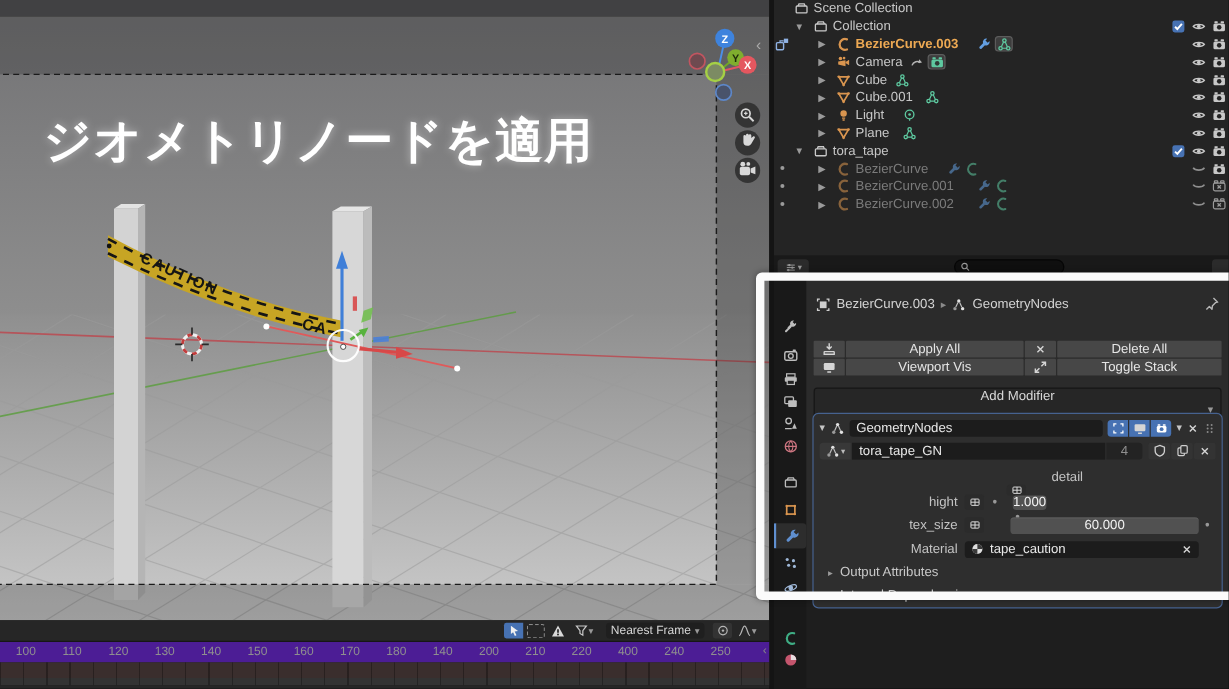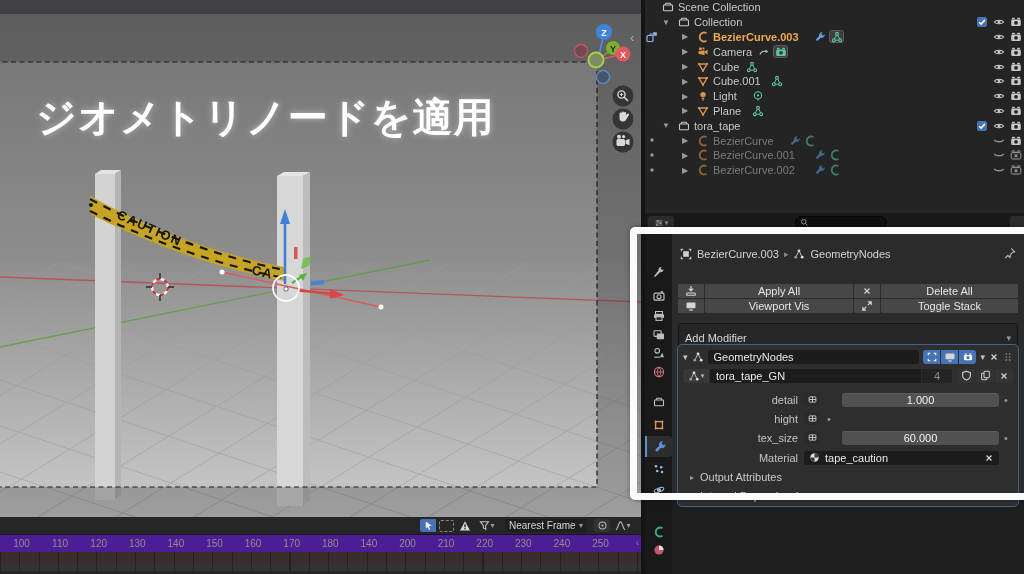--- a/index.html
+++ b/index.html
@@ -54,21 +54,21 @@
   #breadcrumb { position:absolute; left:8px; top:14px; right:8px; height:16px; display:flex;
     align-items:center; gap:5px; color:#d4d4d4; }
   .crumb-sep { color:#8a8a8a; font-size:9px; }
   #pin { position:absolute; right:0; top:1px; }
   #btn-grid { position:absolute; left:6px; top:52px; right:6px; display:grid;
     grid-template-columns:26px 148px 26px 1fr; gap:1px; }
   .gbtn { height:14px; background:#474747; display:flex; align-items:center; justify-content:center;
     color:#e5e5e5; border-radius:1px; }
   #add-modifier { position:absolute; left:6px; top:91px; right:6px; height:29px; background:#262626;
     border:1px solid #161616; border-radius:3px; display:flex; align-items:center; padding:0 6px;
-    color:#d8d8d8; }
+    color:#d8d8d8;flex-direction:column; }
   #add-modifier .chev { margin-left:auto; color:#999; font-size:9px; }
   #mod-panel { position:absolute; left:5px; top:112px; right:5px; height:163px; background:#2e2e2e;
     border:1px solid #46628f; border-radius:5px; }
   #mod-head { position:absolute; left:5px; top:4px; right:5px; height:15px; display:flex; align-items:center; gap:4px; }
   .chev10 { color:#c5c5c5; font-size:9px; }
   .namefield { height:14px; background:#1c1c1c; border-radius:3px; color:#e8e8e8;
     display:flex; align-items:center; padding-left:6px; }
   #mod-name { flex:1; }
   .bluebtn { width:17px; height:14px; background:#4772b3; display:flex; align-items:center; justify-content:center; }
   .bluebtn:first-of-type { border-radius:3px 0 0 3px; } 
@@ -992,21 +992,21 @@
             </div>
           <div class="sqbtn">
               <span class="ic">
                 <svg width="10" height="10" viewBox="0 0 12 12">
                   <path d="M3 3l6 6M9 3l-6 6" stroke="#d5d5d5" stroke-width="1.4"></path>
                 </svg>
               </span>
             </div>
         </div>
         <div id="param-rows">
-            <div class="prow" style="top: 47px;">
+            <div class="prow" style="top: 47px; flex-direction: column;">
               <div class="plabel">detail</div>
               <div class="attr-btn">
                 <svg width="9" height="9" viewBox="0 0 12 12">
                   <rect x="1.5" y="2.5" width="9" height="7" rx="1" fill="none" stroke="#dcdcdc" stroke-width="1.1"></rect>
                   <path d="M1.5 6h9M6 2.5v7" stroke="#dcdcdc" stroke-width="1.1"></path>
                 </svg>
               </div>
               <div class="slider">1.000</div>
               <div class="pdot">•</div>
             </div>
@@ -1118,21 +1118,21 @@
         <span class="fnum" style="left: 137.3px;">130</span>
         <span class="fnum" style="left: 175.9px;">140</span>
         <span class="fnum" style="left: 214.5px;">150</span>
         <span class="fnum" style="left: 253.1px;">160</span>
         <span class="fnum" style="left: 291.7px;">170</span>
         <span class="fnum" style="left: 330.3px;">180</span>
         <span class="fnum" style="left: 368.9px;">140</span>
         <span class="fnum" style="left: 407.5px;">200</span>
         <span class="fnum" style="left: 446.1px;">210</span>
         <span class="fnum" style="left: 484.7px;">220</span>
-        <span class="fnum" style="left: 523.3px;">230</span>
+        <span class="fnum" style="left: 523.3px;">400</span>
         <span class="fnum" style="left: 561.9px;">240</span>
         <span class="fnum" style="left: 600.5px;">250</span>
       </div>
     <div id="tl-channels">
         <div id="tl-lines"></div>
       </div>
     <div id="tl-scroll">‹</div>
   </div>
 
   <div id="highlight-rect" class="abs"></div>

